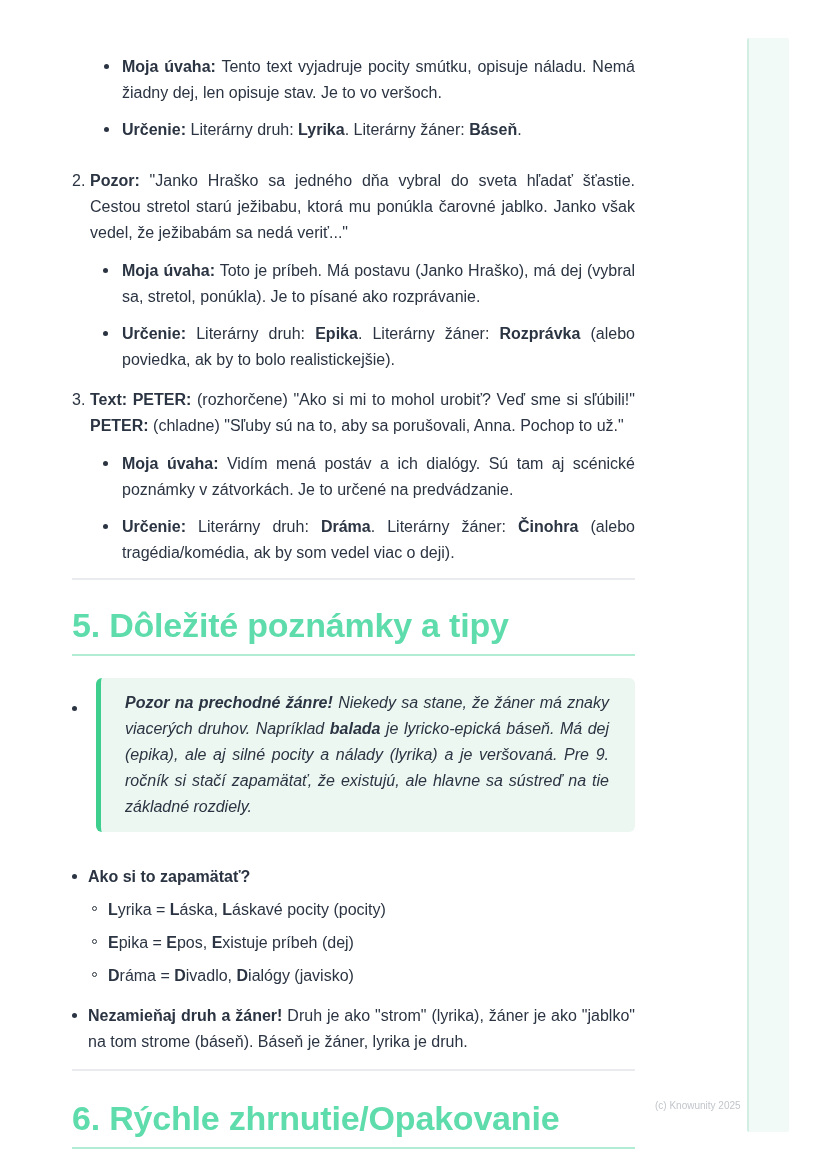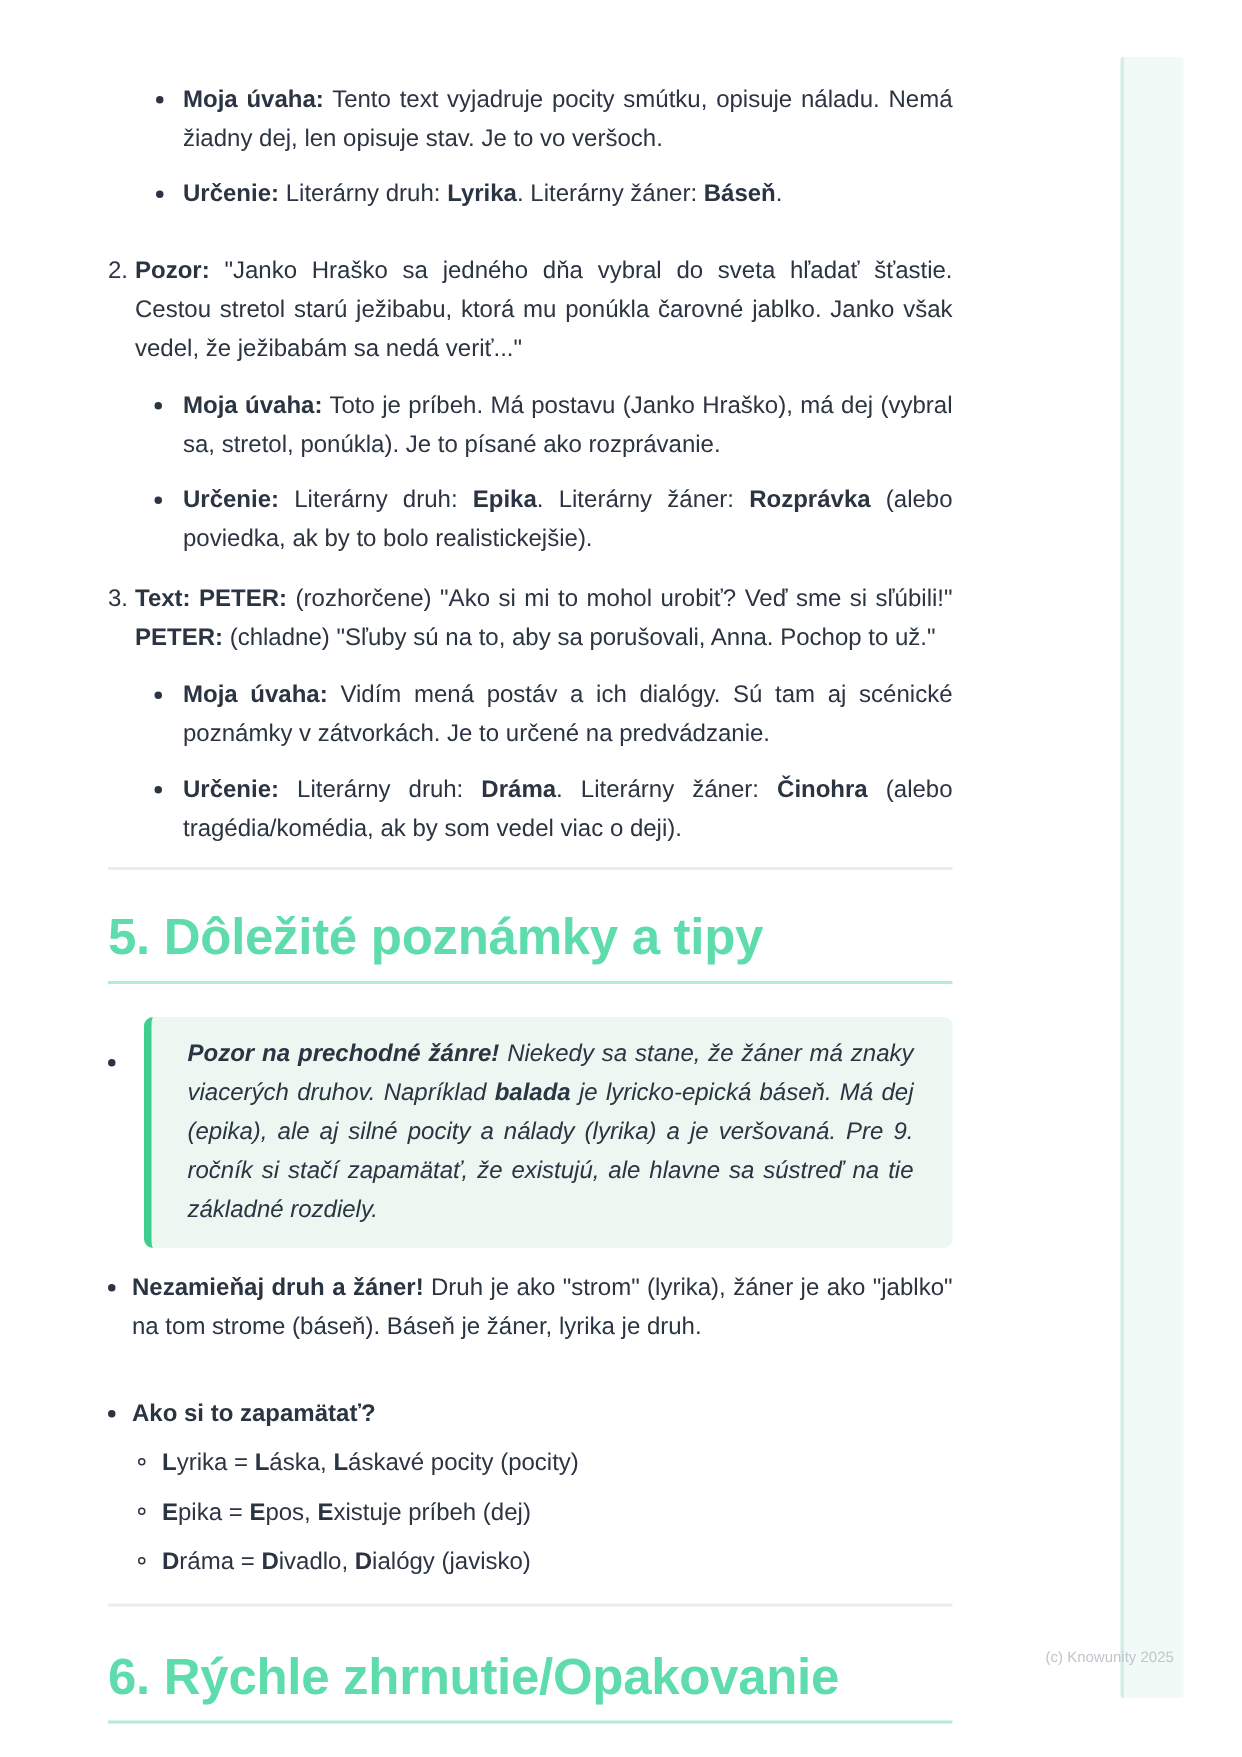--- a/index.html
+++ b/index.html
@@ -28,21 +28,21 @@
   .edge-strip{
     position:absolute;
     left:747px;top:38px;
     width:42px;height:1094px;
     background:linear-gradient(to right,var(--strip-edge,#d2efe3) 0px,var(--strip-edge,#d2efe3) 2px,var(--strip-bg,#f1faf6) 2px,var(--strip-bg,#f1faf6) 100%);
     border-radius:2px;
     z-index:1;
   }
   .copyright{
     position:absolute;
-    left:697px;top:1100px;
+    left:655px;top:1100px;
     font-size:10px;
     color:var(--muted,#c1c5cb);
     z-index:2;
     white-space:nowrap;
   }
   .content{
     position:absolute;
     left:72px;top:0;
     width:563px;
     z-index:3;
@@ -175,42 +175,42 @@
 
     <h2 class="section-heading">5. Dôležité poznámky a tipy</h2>
 
     <ul class="blist-top">
       <li class="li li-callout">
         <span class="marker dot"></span>
         <div class="callout">
           <p class="rich"><b>Pozor na prechodné žánre!</b><span> Niekedy sa stane, že žáner má znaky viacerých druhov. Napríklad </span><b>balada</b><span> je lyricko-epická báseň. Má dej (epika), ale aj silné pocity a nálady (lyrika) a je veršovaná. Pre 9. ročník si stačí zapamätať, že existujú, ale hlavne sa sústreď na tie základné rozdiely.</span></p>
         </div>
       </li>
-      <li class="li li-dontconfuse">
-        <span class="marker dot"></span>
-        <p class="rich"><b>Nezamieňaj druh a žáner!</b><span> Druh je ako "strom" (lyrika), žáner je ako "jablko" na tom strome (báseň). Báseň je žáner, lyrika je druh.</span></p>
-      </li>
       <li class="li li-memorize">
         <span class="marker dot"></span>
         <p class="rich"><b>Ako si to zapamätať?</b></p>
         <ul class="sub-list">
           <li class="li">
             <span class="marker circle"></span>
             <p class="rich"><b>L</b><span>yrika = </span><b>L</b><span>áska, </span><b>L</b><span>áskavé pocity (pocity)</span></p>
           </li>
           <li class="li">
             <span class="marker circle"></span>
             <p class="rich"><b>E</b><span>pika = </span><b>E</b><span>pos, </span><b>E</b><span>xistuje príbeh (dej)</span></p>
           </li>
           <li class="li">
             <span class="marker circle"></span>
             <p class="rich"><b>D</b><span>ráma = </span><b>D</b><span>ivadlo, </span><b>D</b><span>ialógy (javisko)</span></p>
           </li>
         </ul>
       </li>
+      <li class="li li-dontconfuse">
+        <span class="marker dot"></span>
+        <p class="rich"><b>Nezamieňaj druh a žáner!</b><span> Druh je ako "strom" (lyrika), žáner je ako "jablko" na tom strome (báseň). Báseň je žáner, lyrika je druh.</span></p>
+      </li>
     </ul>
 
     <hr class="rule">
 
     <h2 class="section-heading section6-heading">6. Rýchle zhrnutie/Opakovanie</h2>
 
   </main>
 
   <div class="copyright">(c) Knowunity 2025</div>
 

